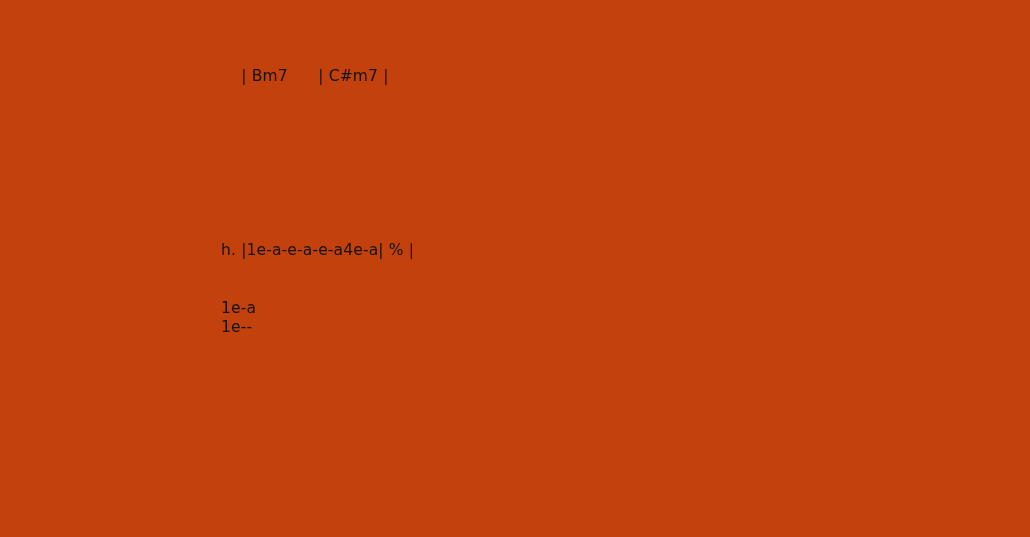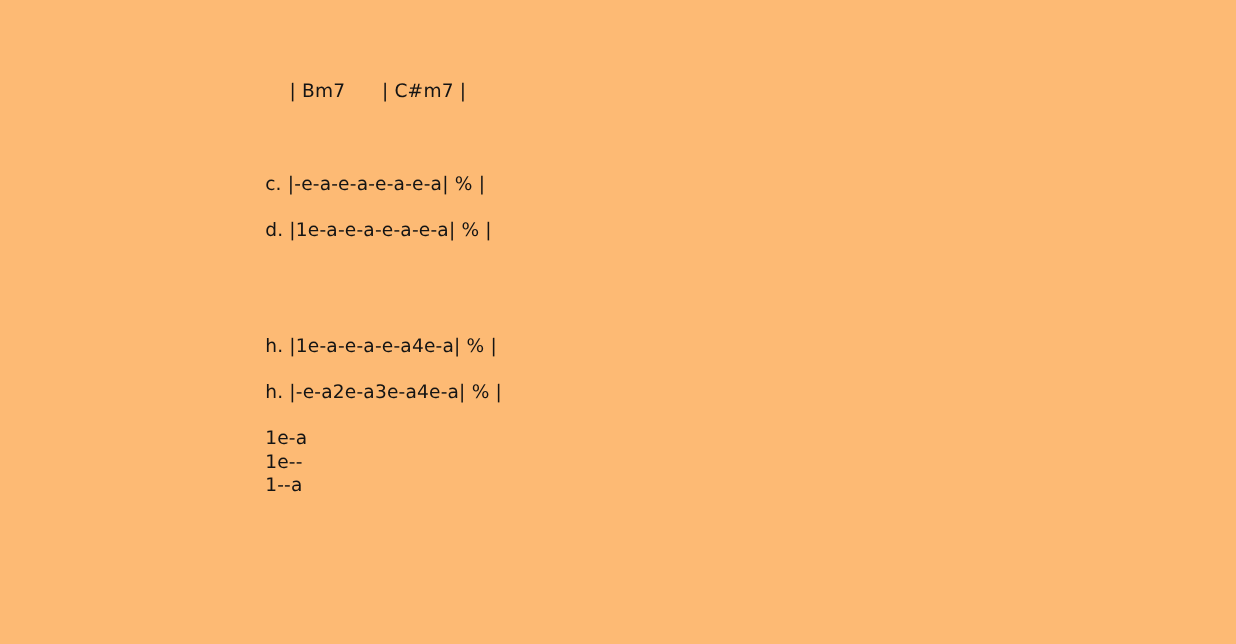--- a/index.html
+++ b/index.html
@@ -3,21 +3,21 @@
 <meta charset="utf-8">
 <style>
   html, body {
     margin: 0;
     padding: 0;
   }
   .page {
     position: relative;
     width: 1030px;
     height: 537px;
-    background: #fdba74;
+    background: #c2410c;
     overflow: hidden;
     font-family: "DejaVu Sans", "Liberation Sans", sans-serif;
     font-size: 15.5px;
     color: #141414;
     letter-spacing: 0.15px;
   }
   .text-block {
     position: absolute;
     left: 221px;
     top: 67px;
@@ -34,31 +34,27 @@
 </head>
 <body>
 
 <div class="page">
   <div class="text-block">
     <div class="line">    | Bm7      | C#m7 |</div>
     <div class="spacer"></div>
     <div id="exercise-lines">
         <div class="spacer"></div>
         <div class="spacer"></div>
-        <div class="line">c. |-e-a-e-a-e-a-e-a| % |</div>
         <div class="spacer"></div>
-        <div class="line">d. |1e-a-e-a-e-a-e-a| % |</div>
         <div class="spacer"></div>
         <div class="spacer"></div>
         <div class="spacer"></div>
         <div class="spacer"></div>
         <div class="line">h. |1e-a-e-a-e-a4e-a| % |</div>
         <div class="spacer"></div>
-        <div class="line">h. |-e-a2e-a3e-a4e-a| % |</div>
         <div class="spacer"></div>
       </div>
     <div id="subdivision-lines">
         <div class="line">1e-a</div>
         <div class="line">1e--</div>
-        <div class="line">1--a</div>
       </div>
   </div>
 </div>
 
 </body></html>

